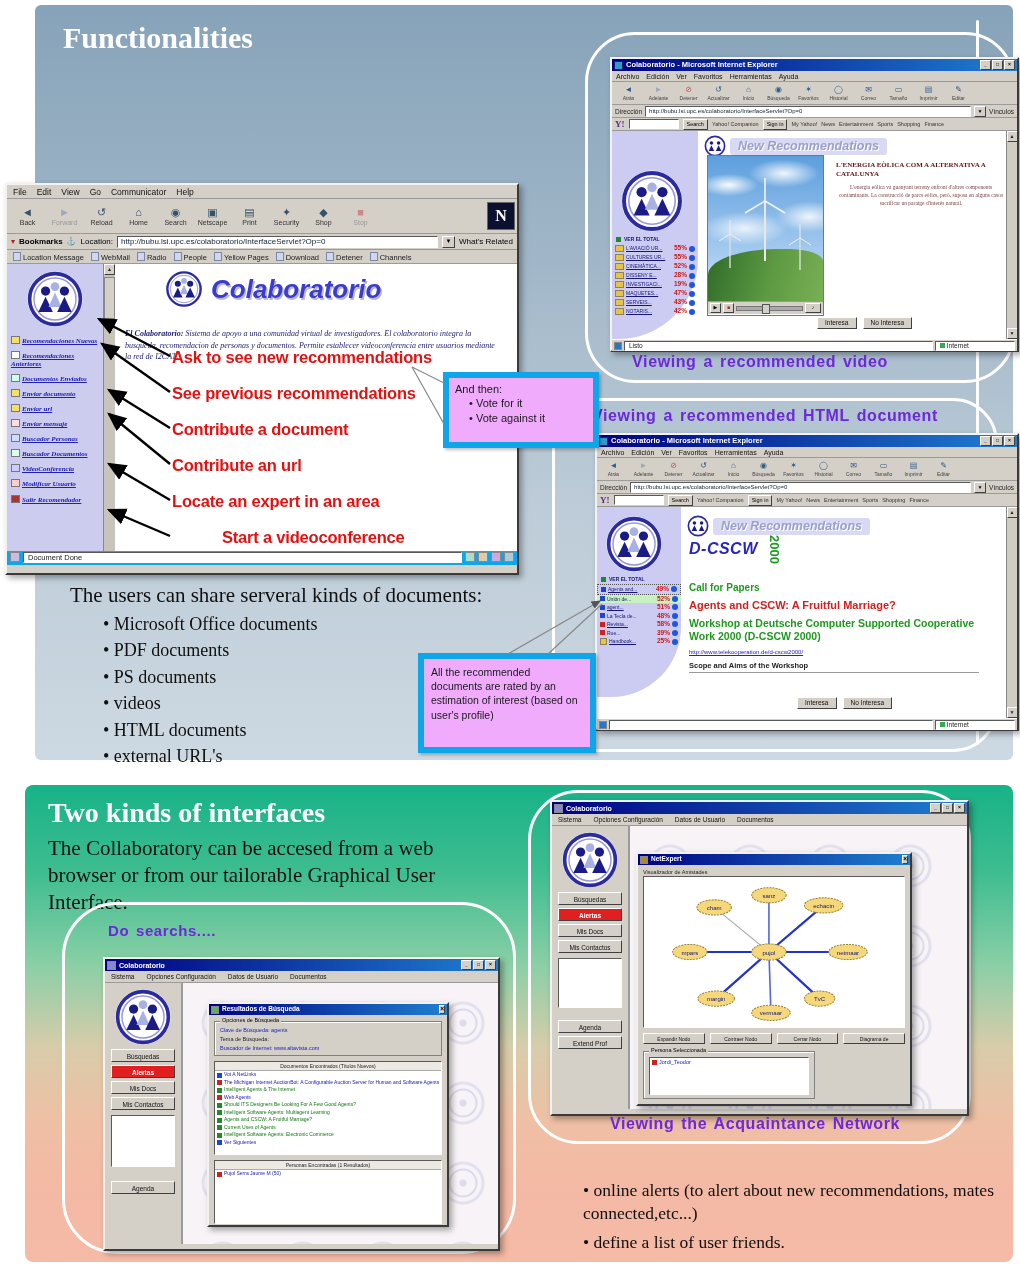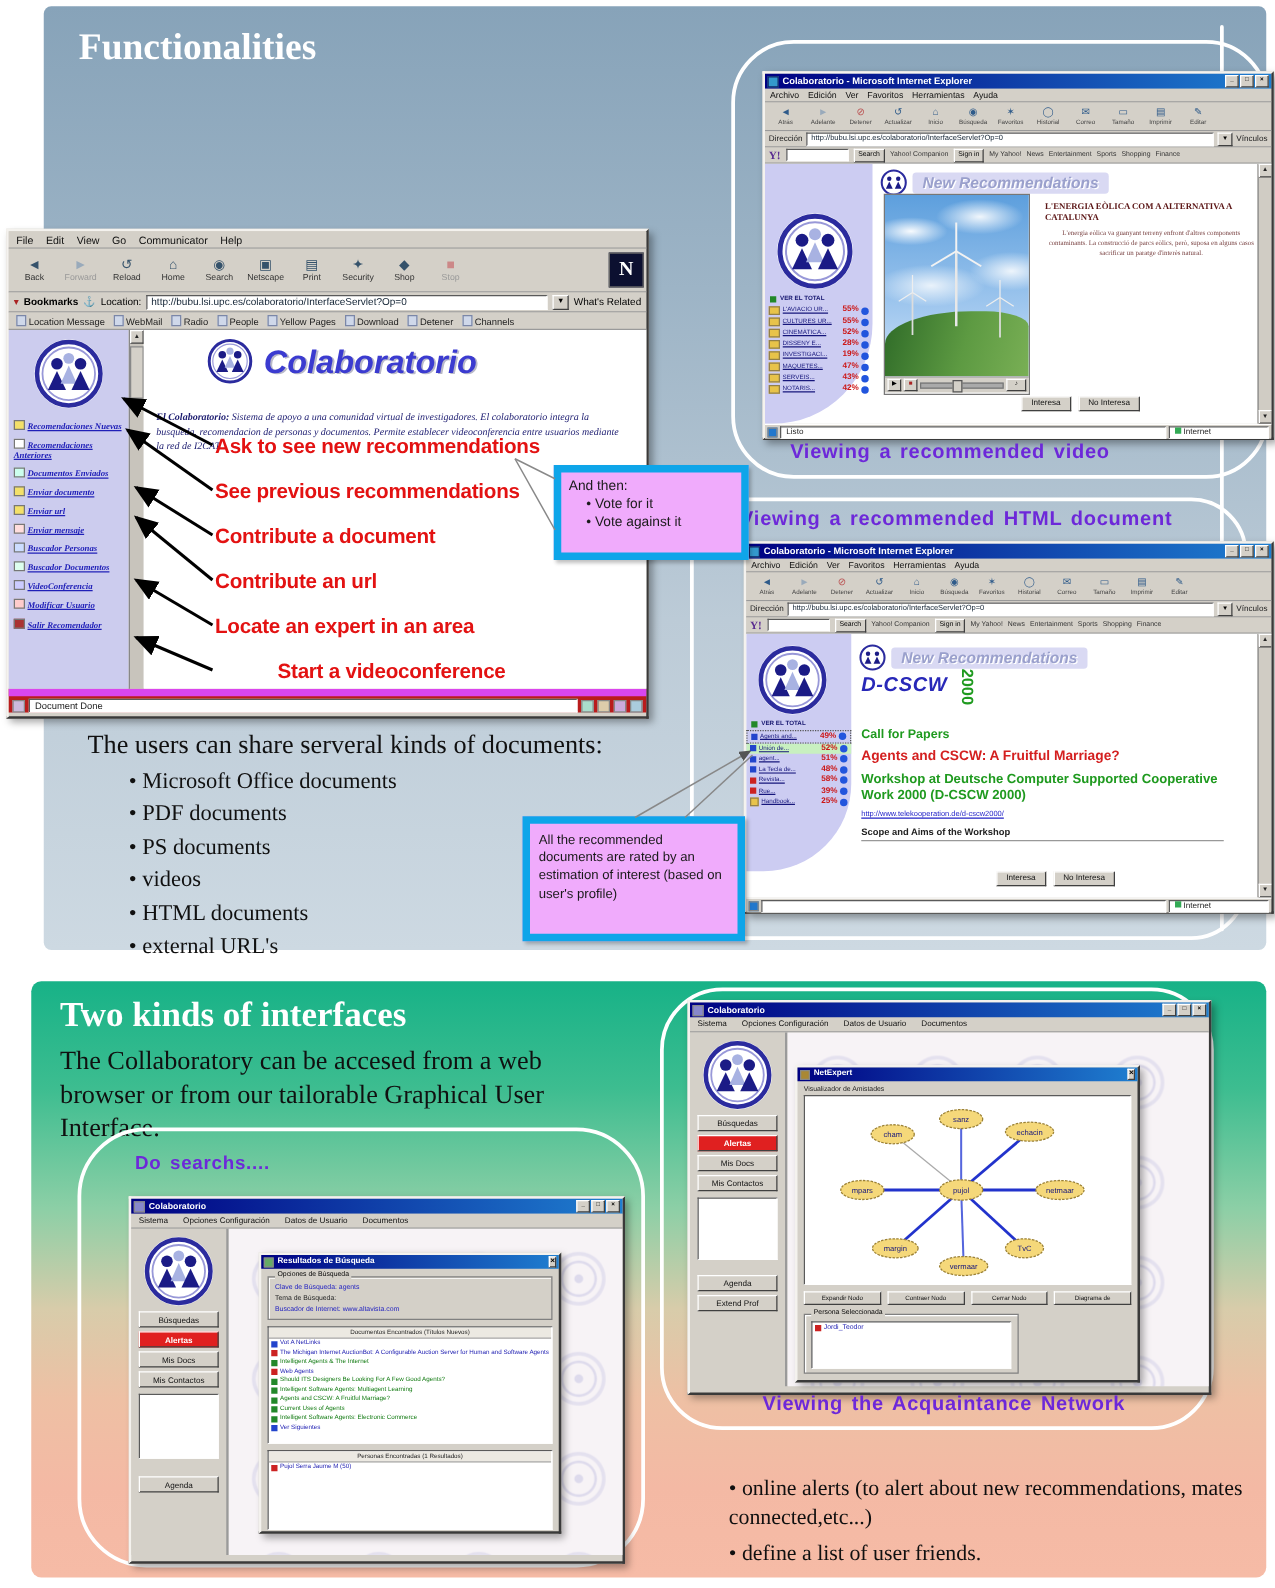--- a/index.html
+++ b/index.html
@@ -48,21 +48,21 @@
   .ns-body{display:flex;height:287px;background:#fff;}
   .ns-side{width:96px;background:#ccccee;overflow:hidden;}
   .ns-link{margin:2px 3px 6px 4px;font:bold italic 7px/1.15 "Liberation Serif",serif;color:#2020b8;}
   .ns-link a{color:#2020b8;text-decoration:underline;}
   .mini{display:inline-block;width:7px;height:6px;border:1px solid #777;vertical-align:-1px;margin-right:2px;background:#f3e06a;}
   .ns-scroll{width:11px;background:#c8c4bc;border-left:1px solid #888;display:flex;flex-direction:column;align-items:center;}
   .ns-main{flex:1;background:#fff;padding:6px 10px;position:relative;}
   .clogo-row{display:flex;align-items:center;gap:8px;margin-left:40px;}
   .clogo-txt{font:bold italic 26px/1 "Liberation Sans",sans-serif;color:#3b3bd0;text-shadow:1.5px 1.5px 0 #b9b9c9;}
   .ns-bodytext{margin-top:20px;width:375px;font:italic 8px/1.45 "Liberation Serif",serif;color:#1c1c70;}
-  .ns-status{height:13px;display:flex;align-items:flex-end;gap:3px;padding:0 3px;background:#b91c1c;border-top:6px solid #d946ef;}
+  .ns-status{height:13px;display:flex;align-items:flex-start;gap:3px;padding:0 3px;background:#0ea5e9;border-top:1px solid #d946ef;}
   .statbox{flex:1;height:9px;font:7.5px/9px "Liberation Sans",sans-serif;padding:0 4px;color:#222;}
   .sq{display:inline-block;width:8px;height:8px;border:1px solid #888;}
   
   .iewin .tb{height:12px;font:bold 7.5px/1 "Liberation Sans",sans-serif;}
   .iewin .tbtn{width:9px;height:8px;font:bold 5px/6px "Liberation Sans",sans-serif;}
   .ie-menu{height:10px;gap:7px;padding:0 4px;font:7px "Liberation Sans",sans-serif;color:#111;}
   .ie-tools{height:22px;padding:0 2px;gap:1px;}
   .ieb{width:29px;text-align:center;color:#444;}
   .ieb .g{display:block;font-size:8px;line-height:10px;color:#2f5b8a;}
   .ieb .l{display:block;font-size:5px;line-height:6px;}

